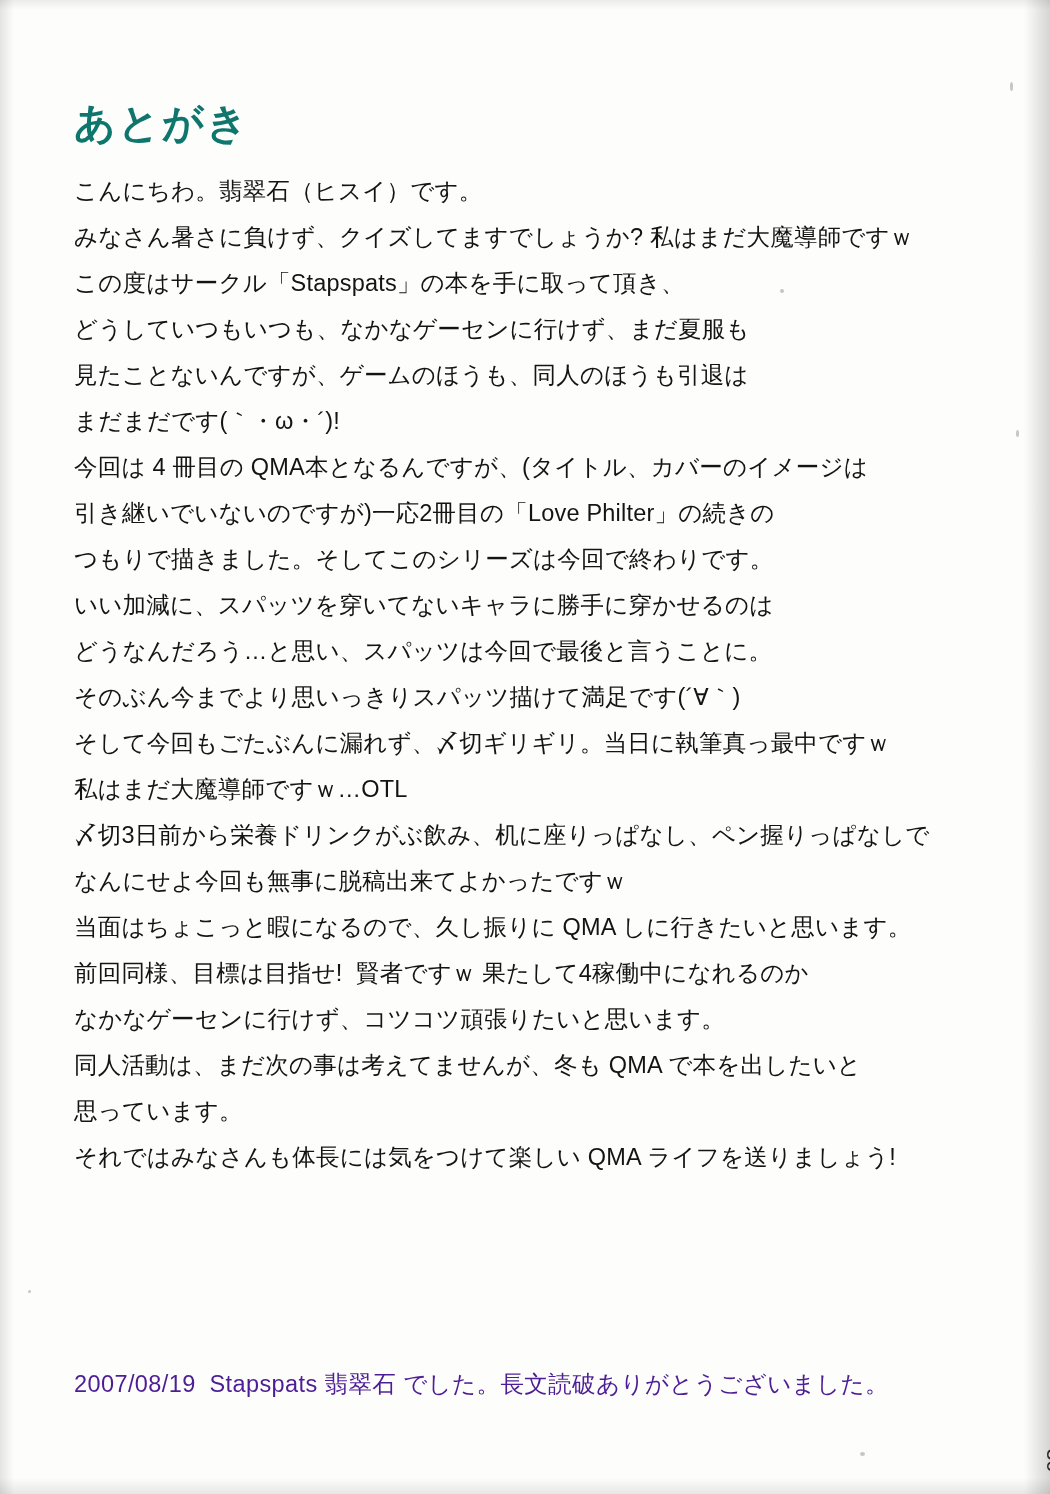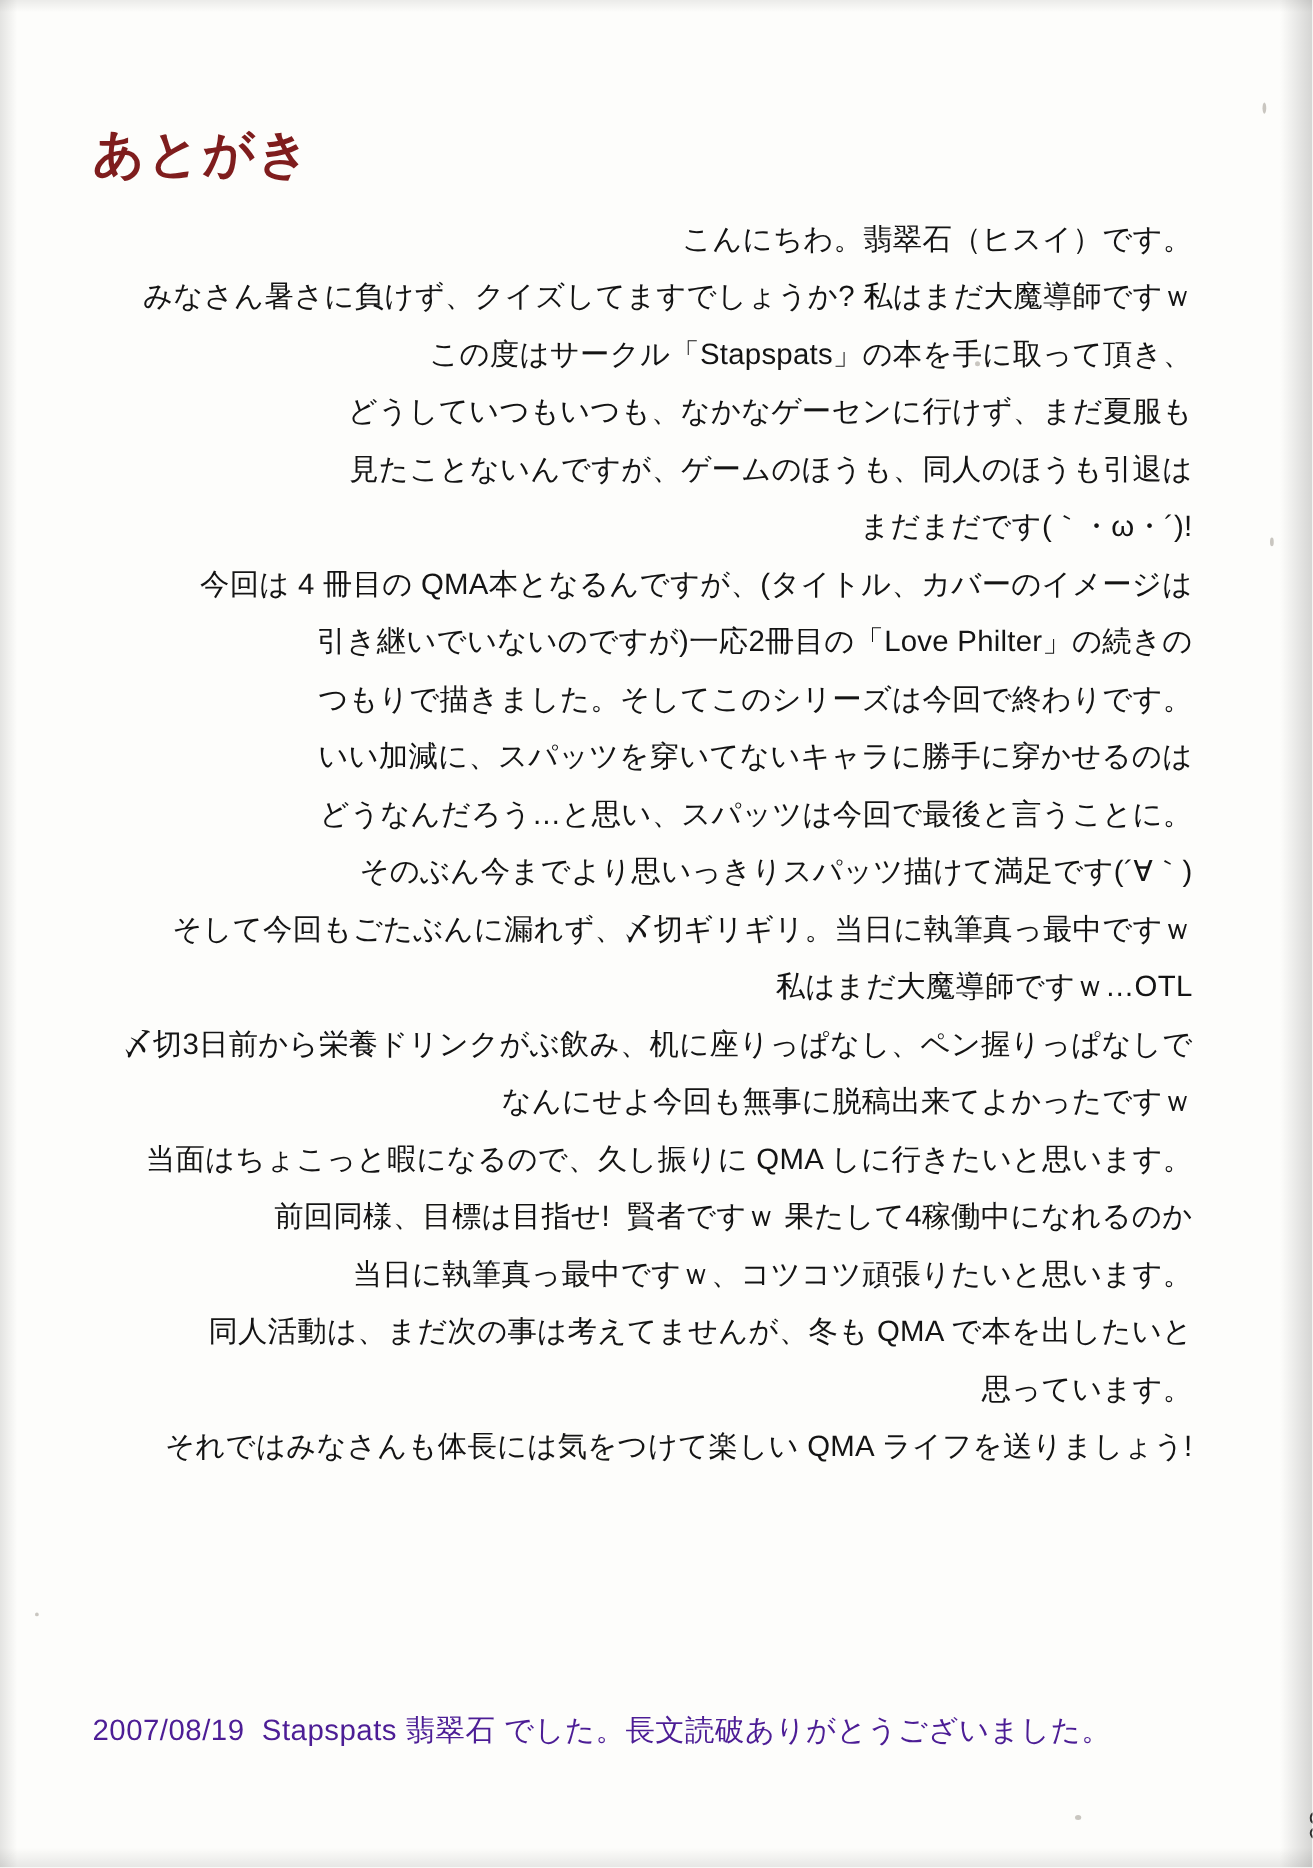--- a/index.html
+++ b/index.html
@@ -56,34 +56,33 @@
     pointer-events: none;
   }
 
   .heading {
     position: absolute;
     left: 74px;
     top: 74px;
     font-size: 41px;
     font-weight: bold;
     letter-spacing: 2px;
-    color: #7f1d1d;
+    color: #0f766e;
     line-height: 1.1;
   }
 
   .body-text {
     position: absolute;
     left: 74px;
     top: 168px;
     width: 880px;
     font-size: 23.5px;
     line-height: 46px;
     color: #141414;
     letter-spacing: 0.2px;
-    text-align: right;
   }
   .body-text .line {
     white-space: pre;
   }
 
   .colophon {
     position: absolute;
     left: 74px;
     top: 1368px;
     font-size: 23.5px;
@@ -132,21 +131,21 @@
     <div class="line">つもりで描きました。そしてこのシリーズは今回で終わりです。</div>
     <div class="line">いい加減に、スパッツを穿いてないキャラに勝手に穿かせるのは</div>
     <div class="line">どうなんだろう…と思い、スパッツは今回で最後と言うことに。</div>
     <div class="line">そのぶん今までより思いっきりスパッツ描けて満足です(´∀｀)</div>
     <div class="line">そして今回もごたぶんに漏れず、〆切ギリギリ。当日に執筆真っ最中ですｗ</div>
     <div class="line">私はまだ大魔導師ですｗ…OTL</div>
     <div class="line">〆切3日前から栄養ドリンクがぶ飲み、机に座りっぱなし、ペン握りっぱなしで</div>
     <div class="line">なんにせよ今回も無事に脱稿出来てよかったですｗ</div>
     <div class="line">当面はちょこっと暇になるので、久し振りに QMA しに行きたいと思います。</div>
     <div class="line">前回同様、目標は目指せ!  賢者ですｗ 果たして4稼働中になれるのか</div>
-    <div class="line">当日に執筆真っ最中ですｗ、コツコツ頑張りたいと思います。</div>
+    <div class="line">なかなゲーセンに行けず、コツコツ頑張りたいと思います。</div>
     <div class="line">同人活動は、まだ次の事は考えてませんが、冬も QMA で本を出したいと</div>
     <div class="line">思っています。</div>
     <div class="line">それではみなさんも体長には気をつけて楽しい QMA ライフを送りましょう!</div>
   </div>
 
   <div class="colophon">2007/08/19  Stapspats 翡翠石 でした。長文読破ありがとうございました。</div>
 
   <div class="page-number">36</div>
 
 </div>

